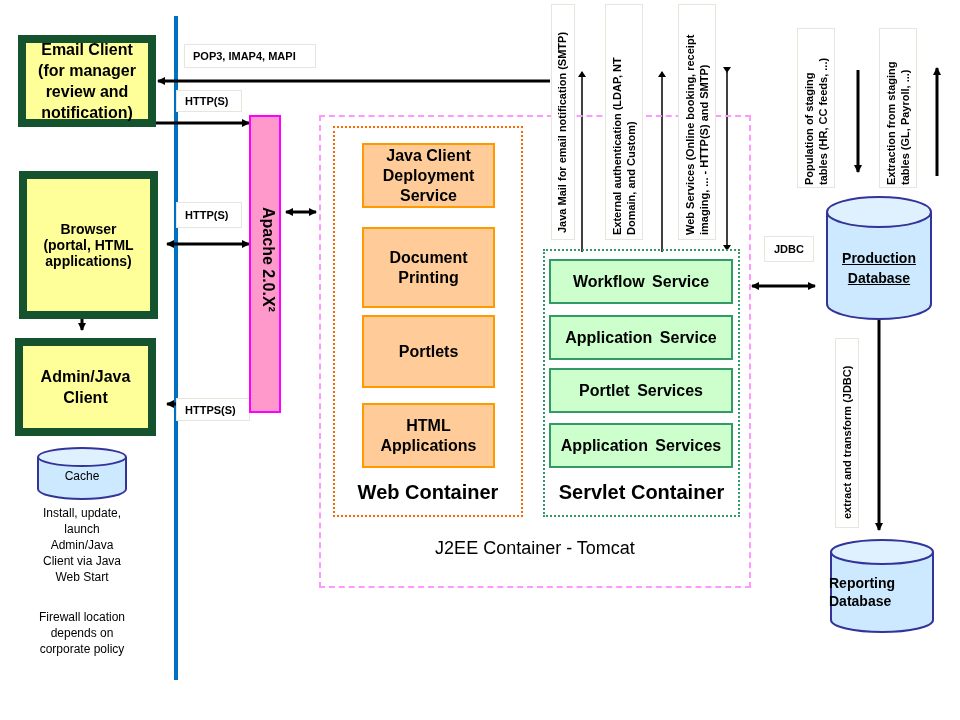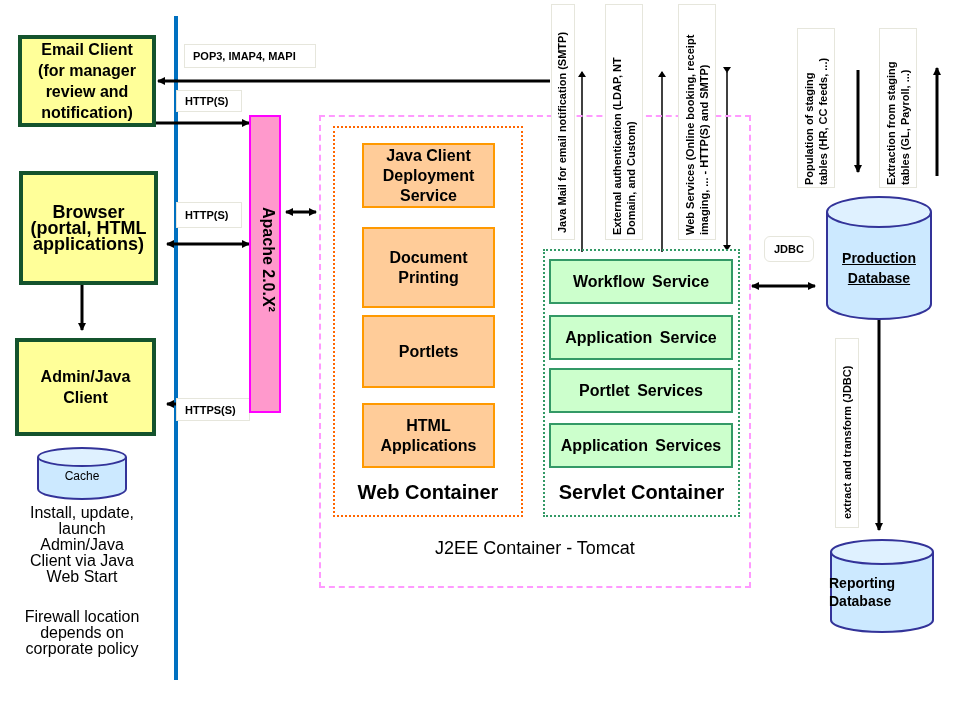--- a/index.html
+++ b/index.html
@@ -1,24 +1,24 @@
 <!DOCTYPE html>
 <html><head>
 <meta charset="utf-8">
 <style>
   html, body { margin:0; padding:0; background:#ffffff; }
   body { width:960px; height:720px; position:relative; overflow:hidden; font-family:"Liberation Sans", sans-serif; color:#000; }
   .abs { position:absolute; box-sizing:border-box; }
-  .ybox { background:#ffff99; border:4px solid #14532d; display:flex; align-items:center; justify-content:center; text-align:center; font-weight:bold; }
+  .ybox { background:#ffff99; border:8px solid #14532d; display:flex; align-items:center; justify-content:center; text-align:center; font-weight:bold; }
   .obox { background:#ffcc99; border:2px solid #ff9900; display:flex; align-items:center; justify-content:center; text-align:center; font-weight:bold; font-size:16px; line-height:20px; }
   .gbox { background:#ccffcc; border:2px solid #339966; display:flex; align-items:center; justify-content:center; text-align:center; font-weight:bold; font-size:16px; word-spacing:3px; }
   .lbl { background:#ffffff; border:1px solid #e6e6dc; font-size:11px; font-weight:bold; display:flex; align-items:center; padding-left:8px; }
   .vlbl { background:#ffffff; border:1px solid #e6e6dc; }
   .vtext { position:absolute; transform-origin:0 0; transform:rotate(-90deg); white-space:nowrap; font-size:11px; font-weight:bold; line-height:14px; }
-  .small { font-size:16px; text-align:center; line-height:16px; font-weight:normal; }
+  .small { font-size:12px; text-align:center; line-height:16px; font-weight:normal; }
   svg.overlay { position:absolute; left:0; top:0; }
 </style>
 </head>
 <body>
 
 <svg class="overlay" width="960" height="720">
   <defs>
     <marker id="ah" markerWidth="8" markerHeight="8" refX="7" refY="4" orient="auto" markerUnits="userSpaceOnUse">
       <path d="M0,0 L8,4 L0,8 z" fill="#000"></path>
     </marker>
@@ -56,21 +56,21 @@
 
   <line x1="937" y1="176" x2="937" y2="68" stroke="#000" stroke-width="3" marker-end="url(#ah)"></line>
 
   <line x1="879" y1="318" x2="879" y2="530" stroke="#000" stroke-width="3" marker-end="url(#ah)"></line>
 </svg>
 
 <div class="abs ybox" style="left:18px;top:35px;width:138px;height:92px;font-size:16px;line-height:21px;white-space:pre-line;">Email  Client
 (for manager
 review  and
 notification)</div>
-<div class="abs ybox" style="left:19px;top:171px;width:139px;height:114px;font-size:18px;line-height:16px;white-space:pre-line;">Browser
+<div class="abs ybox" style="left:19px;top:171px;width:139px;height:148px;font-size:14px;line-height:16px;white-space:pre-line;">Browser
 (portal, HTML
 applications)</div>
 <div class="abs ybox" style="left:15px;top:338px;width:141px;height:98px;font-size:16px;line-height:21px;white-space:pre-line;">Admin/Java
 Client</div>
 
 <div class="abs" style="left:36px;top:445px;width:92px;height:56px;">
   <svg width="92" height="56">
     <path d="M2,12 L2,44 A44,10 0 0 0 90,44 L90,12" fill="#cce9ff" stroke="#333399" stroke-width="2"></path>
     <ellipse cx="46" cy="12" rx="44" ry="9" fill="#dff1ff" stroke="#333399" stroke-width="2"></ellipse>
   </svg>
@@ -120,21 +120,21 @@
 </div>
 <div class="abs vlbl" style="left:605px;top:4px;width:38px;height:236px;">
   <div class="vtext" style="left:4px;top:230px;white-space:pre;">External authentication (LDAP, NT
 Domain, and Custom)</div>
 </div>
 <div class="abs vlbl" style="left:678px;top:4px;width:38px;height:236px;">
   <div class="vtext" style="left:4px;top:230px;white-space:pre;">Web Services (Online booking, receipt
 imaging, ... - HTTP(S) and SMTP)</div>
 </div>
 
-<div class="abs lbl" style="left:764px;top:236px;width:50px;height:26px;padding-left:9px;border-radius:6px;">JDBC</div>
+<div class="abs lbl" style="left:764px;top:236px;width:50px;height:26px;padding-left:9px;">JDBC</div>
 
 <div class="abs vlbl" style="left:797px;top:28px;width:38px;height:160px;">
   <div class="vtext" style="left:4px;top:156px;white-space:pre;">Population of staging
 tables (HR, CC feeds, ...)</div>
 </div>
 <div class="abs vlbl" style="left:879px;top:28px;width:38px;height:160px;">
   <div class="vtext" style="left:4px;top:156px;white-space:pre;">Extraction from staging
 tables (GL, Payroll, ...)</div>
 </div>
 

